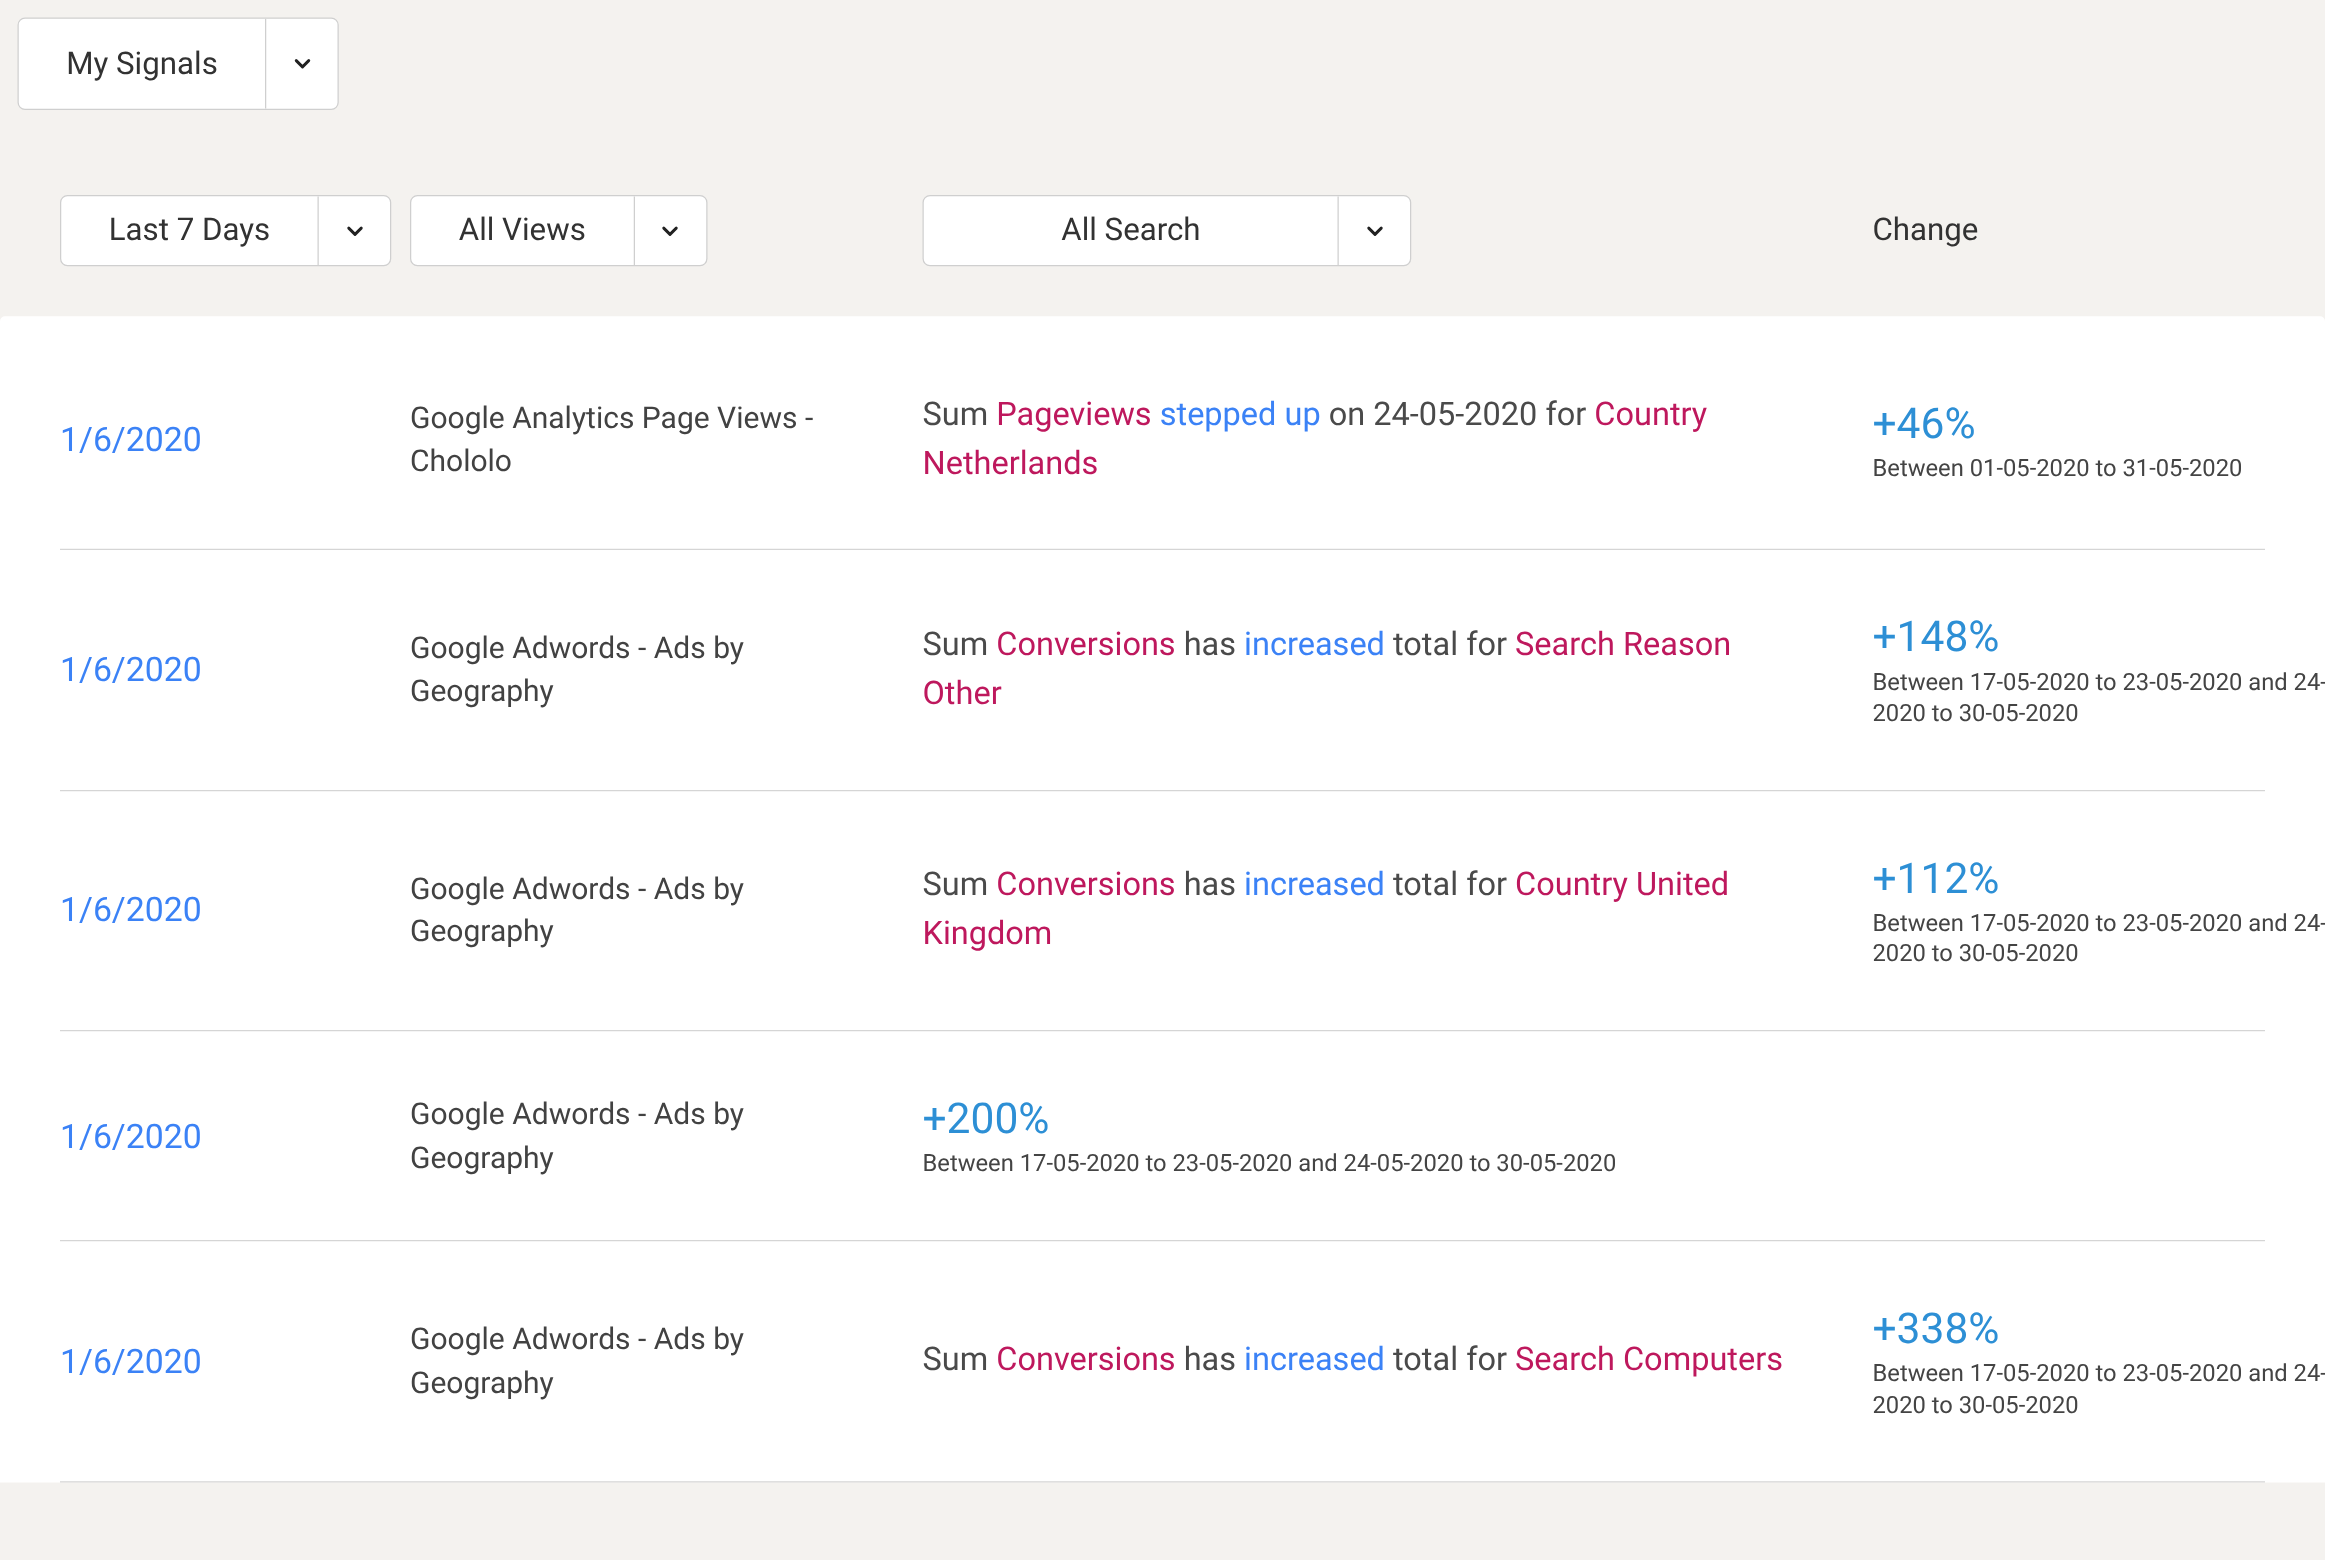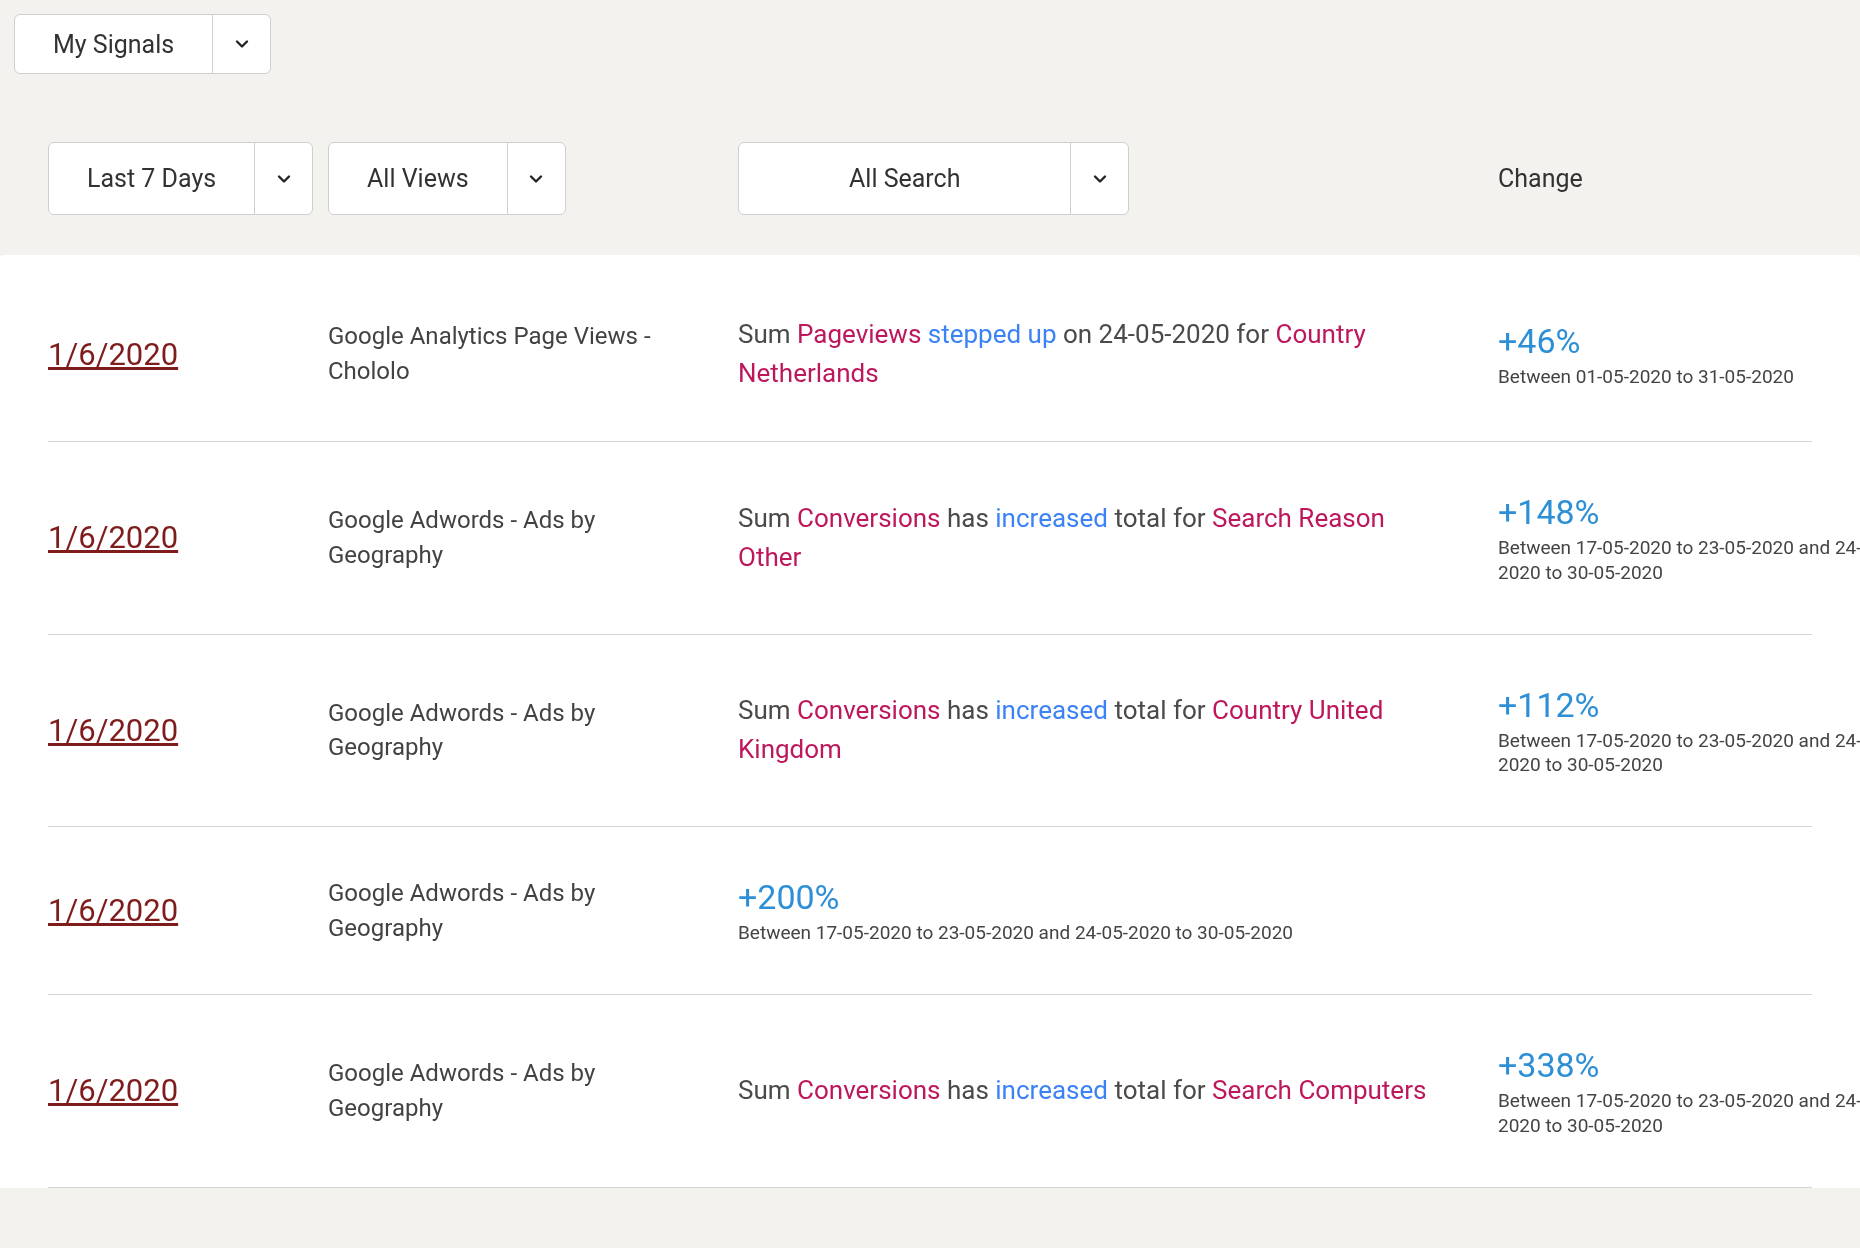--- a/index.html
+++ b/index.html
@@ -18,21 +18,21 @@
   }
 
   .dropdown {
     display: inline-flex;
     align-items: stretch;
     background: #ffffff;
     border: 1px solid #cfcfcf;
     border-radius: 6px;
     overflow: hidden;
     cursor: pointer;
-    height: 60px;
+    height: 74px;
   }
   .dropdown .dd-label {
     display: flex;
     align-items: center;
     justify-content: center;
     padding: 0 38px;
     font-size: 25px;
     color: #323232;
     white-space: nowrap;
   }
@@ -46,44 +46,43 @@
   .dropdown .dd-caret svg { width: 20px; height: 20px; }
 
   .header-row {
     display: grid;
     grid-template-columns: 280px 410px 760px 410px;
     align-items: center;
     padding: 40px 48px 40px 48px;
   }
 
   .header-cell { display: flex; }
-  .header-cell .dropdown { height: 73px; }
+  .header-cell .dropdown { height: 57px; }
   .header-cell.types .dropdown .dd-label { padding: 0 110px; }
 
   .change-header {
     font-size: 25px;
     color: #323232;
   }
 
   .list { background: #ffffff; padding: 0 48px; border-radius: 4px 4px 0 0; }
 
   .row {
     display: grid;
     grid-template-columns: 280px 410px 760px 410px;
     align-items: center;
     padding: 48px 0 48px 0;
     border-bottom: 1px solid #d5d5d5;
   }
   .row:first-child { padding-top: 60px; }
   .row:last-child { border-bottom: 1px solid #d5d5d5; }
 
   .date-cell {
-    font-size: 31px;
-    color: #7f1d1d;
-    text-decoration: underline;
+    font-size: 27px;
+    color: #3b82f6;
   }
 
   .view-cell {
     font-size: 24px;
     color: #424242;
     line-height: 1.45;
     padding-right: 30px;
   }
 
   .desc-cell {

